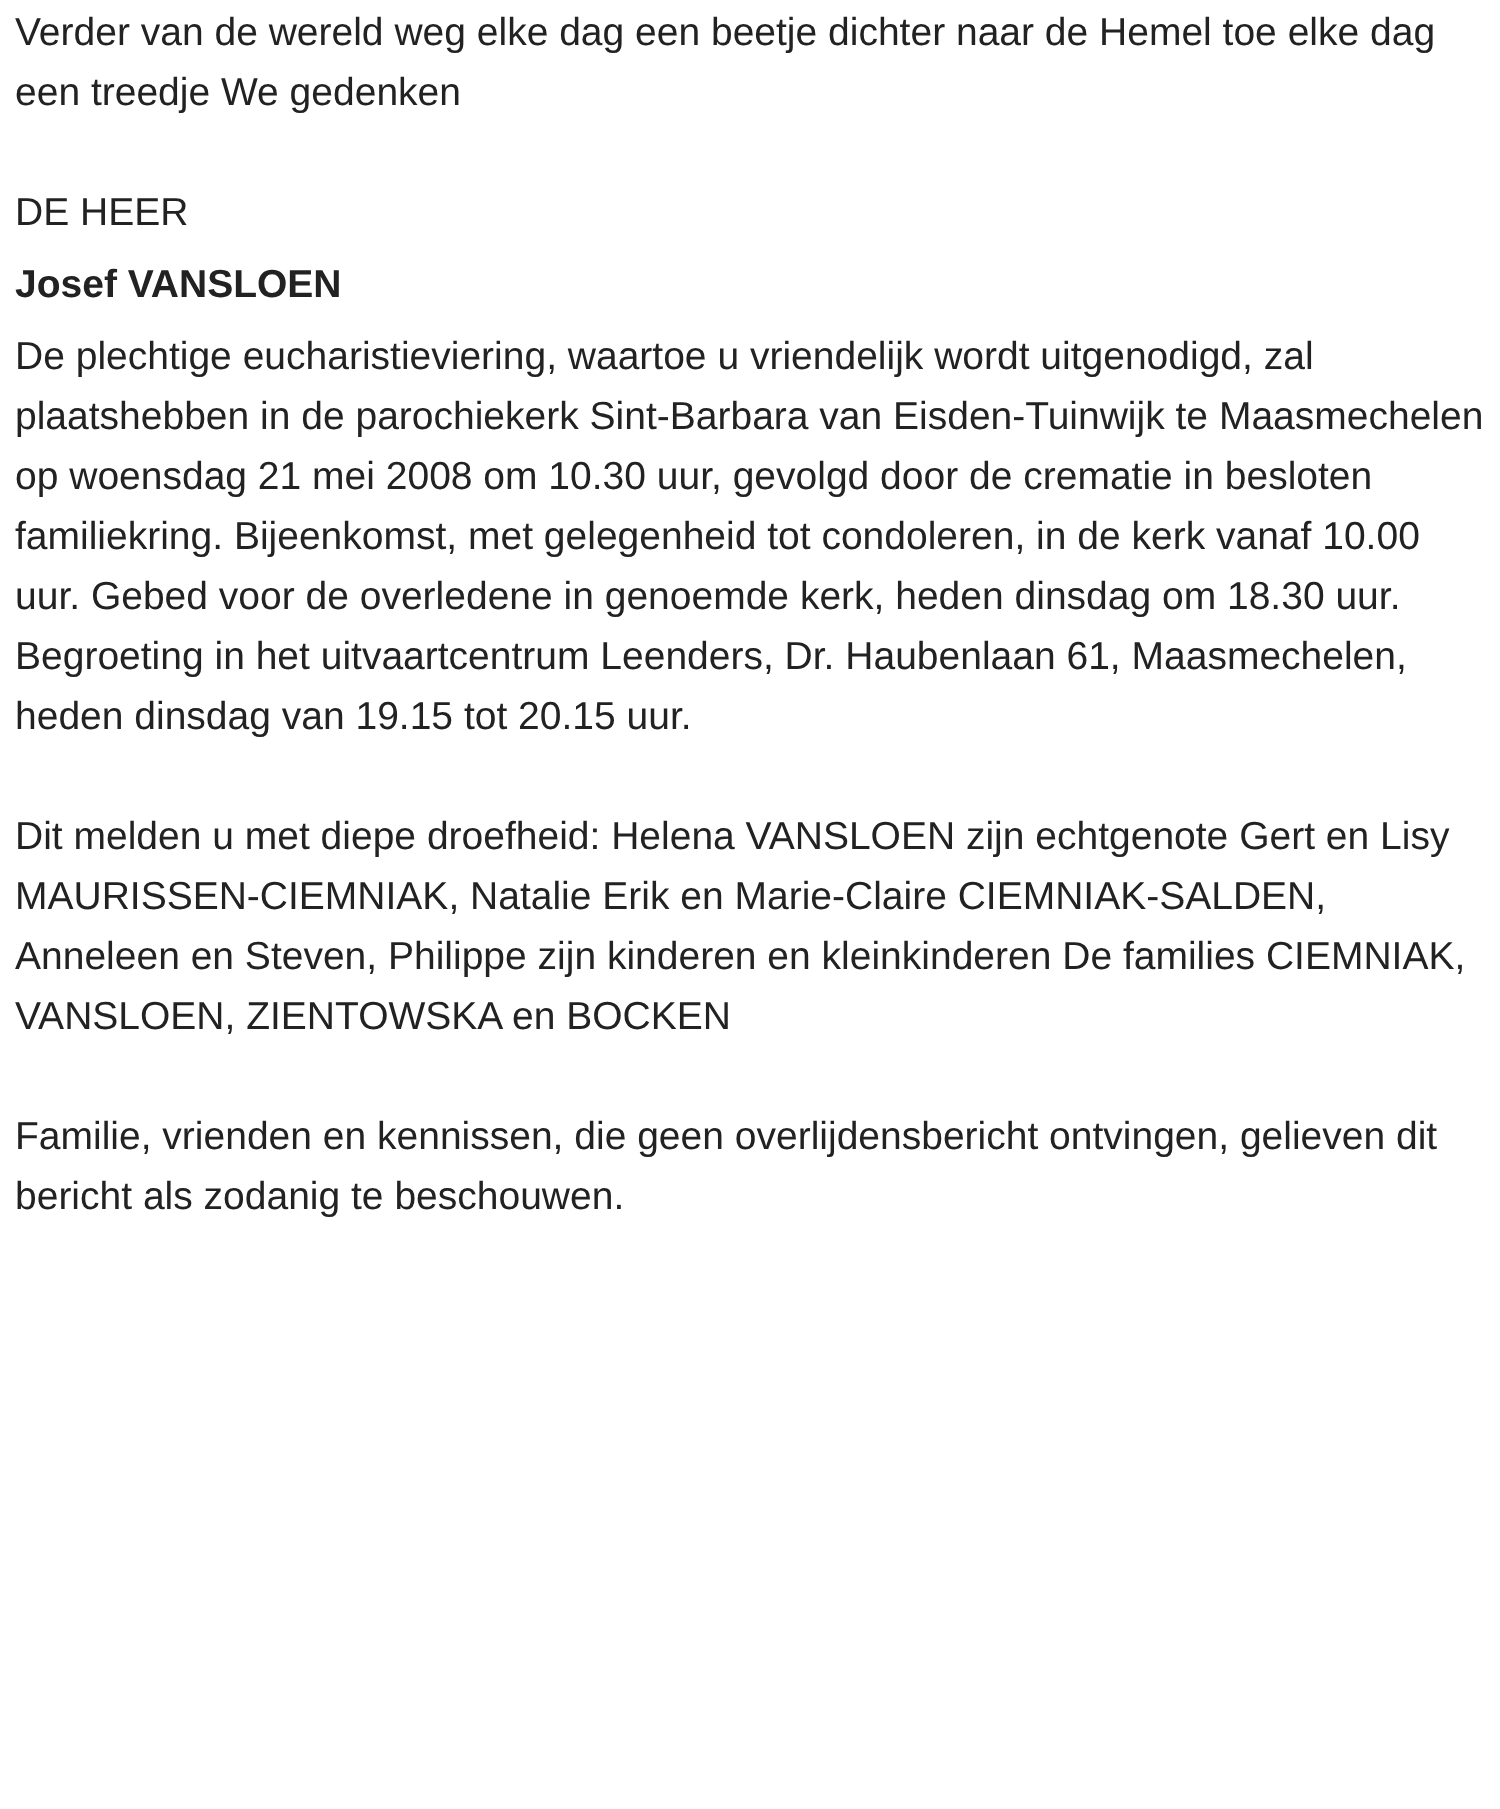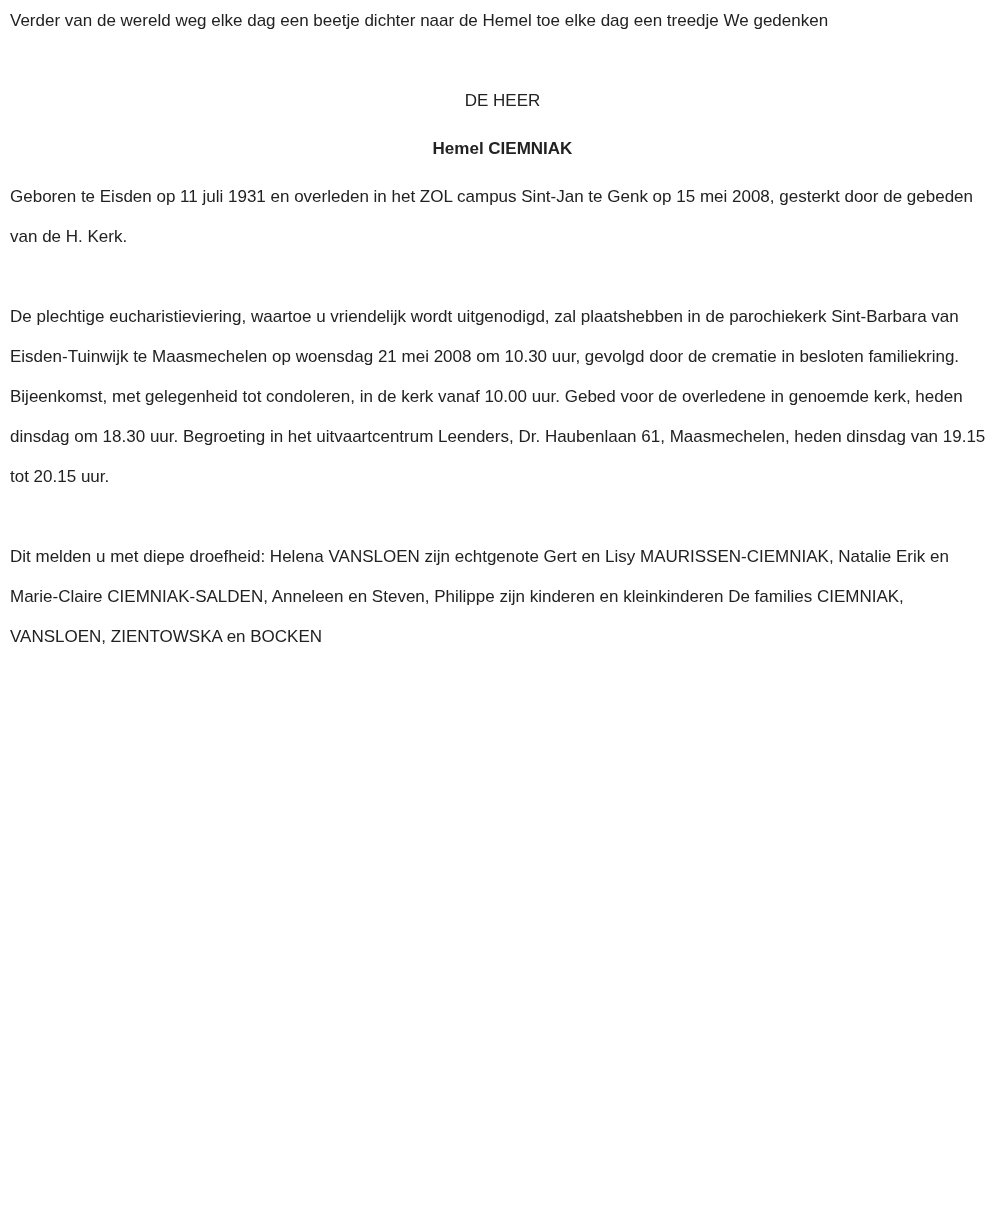--- a/index.html
+++ b/index.html
@@ -14,48 +14,47 @@
     overflow: hidden;
   }
   .document {
     box-sizing: border-box;
     width: 1000px;
     min-height: 1206px;
     padding: 1px 5px 20px 10px;
     background: #ffffff;
     color: #222222;
     font-family: "Liberation Sans", sans-serif;
-    font-size: 17px;
+    font-size: 26px;
     line-height: 40px;
     font-weight: 400;
   }
   .document p {
     margin: 0 0 40px 0;
     padding: 0;
   }
   .document p.tight {
     margin-bottom: 8px;
-    text-align: center;
   }
   .document p.bold {
     font-weight: 700;
   }
 </style>
 </head>
 <body>
 
 <main class="document">
   <p>Verder van de wereld weg elke dag een beetje dichter naar de Hemel toe elke dag een treedje We gedenken</p>
 
   <p class="tight">DE HEER</p>
 
-  <p class="tight bold">Hemel CIEMNIAK</p>
+  <p class="tight bold">Josef VANSLOEN</p>
 
 
 
-  <p>Geboren te Eisden op 11 juli 1931 en overleden in het ZOL campus Sint-Jan te Genk op 15 mei 2008, gesterkt door de gebeden van de H. Kerk.</p>
 
   <p>De plechtige eucharistieviering, waartoe u vriendelijk wordt uitgenodigd, zal plaatshebben in de parochiekerk Sint-Barbara van Eisden-Tuinwijk te Maasmechelen op woensdag 21 mei 2008 om 10.30 uur, gevolgd door de crematie in besloten familiekring. Bijeenkomst, met gelegenheid tot condoleren, in de kerk vanaf 10.00 uur. Gebed voor de overledene in genoemde kerk, heden dinsdag om 18.30 uur. Begroeting in het uitvaartcentrum Leenders, Dr. Haubenlaan 61, Maasmechelen, heden dinsdag van 19.15 tot 20.15 uur.</p>
 
   <p>Dit melden u met diepe droefheid: Helena VANSLOEN zijn echtgenote Gert en Lisy MAURISSEN-CIEMNIAK, Natalie Erik en Marie-Claire CIEMNIAK-SALDEN, Anneleen en Steven, Philippe zijn kinderen en kleinkinderen De families CIEMNIAK, VANSLOEN, ZIENTOWSKA en BOCKEN</p>
 
 
+  <p>Familie, vrienden en kennissen, die geen overlijdensbericht ontvingen, gelieven dit bericht als zodanig te beschouwen.</p>
 </main>
 
 </body></html>

